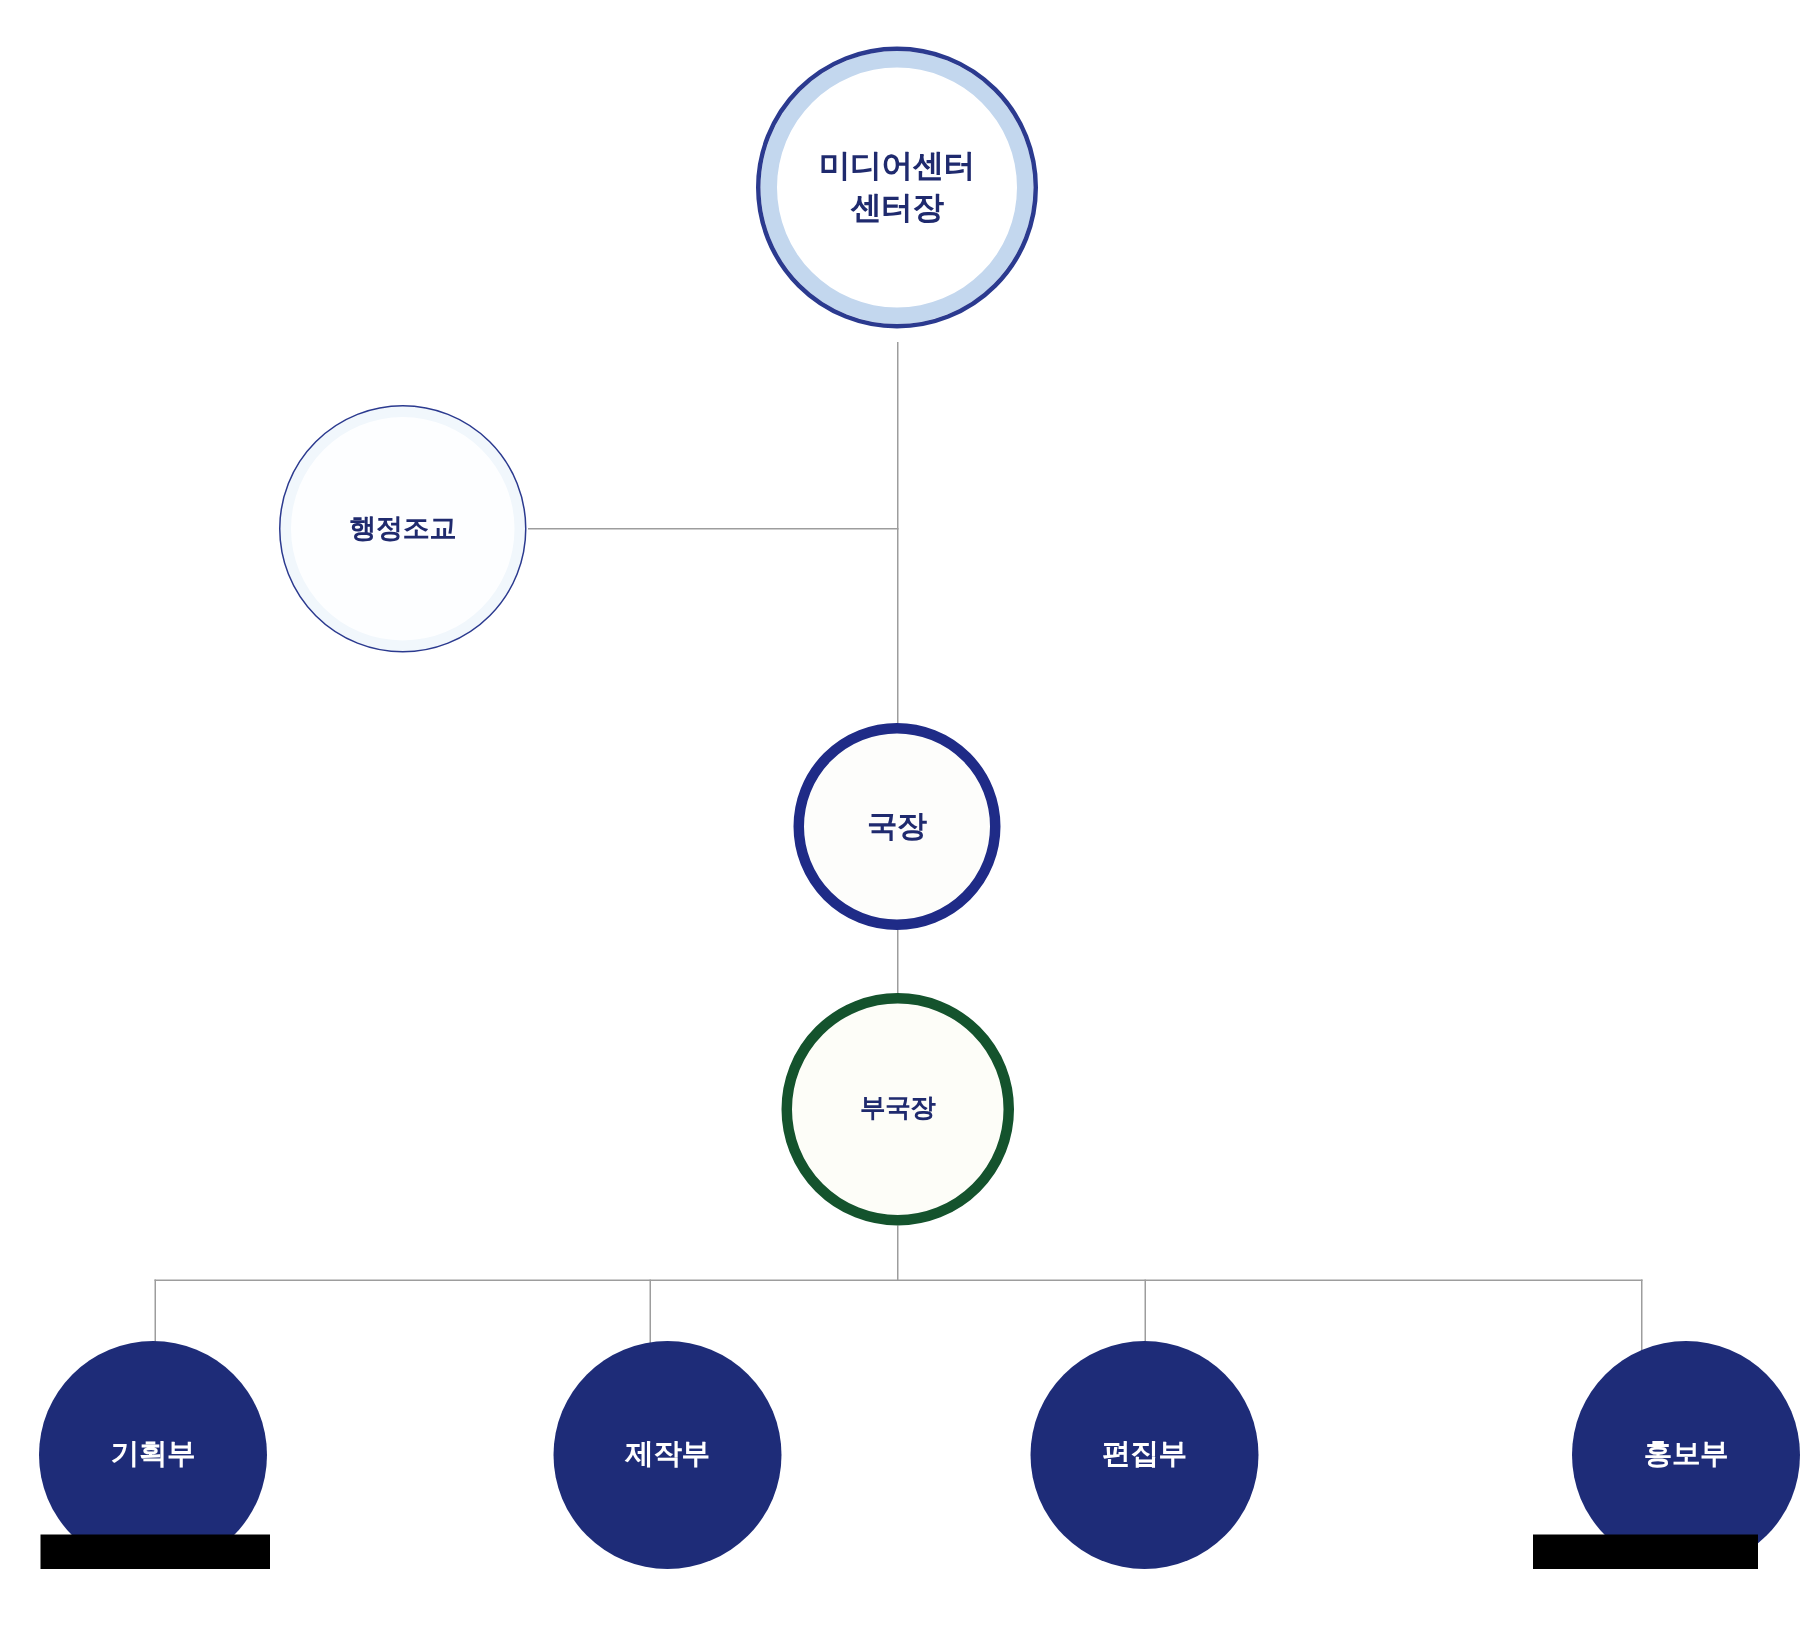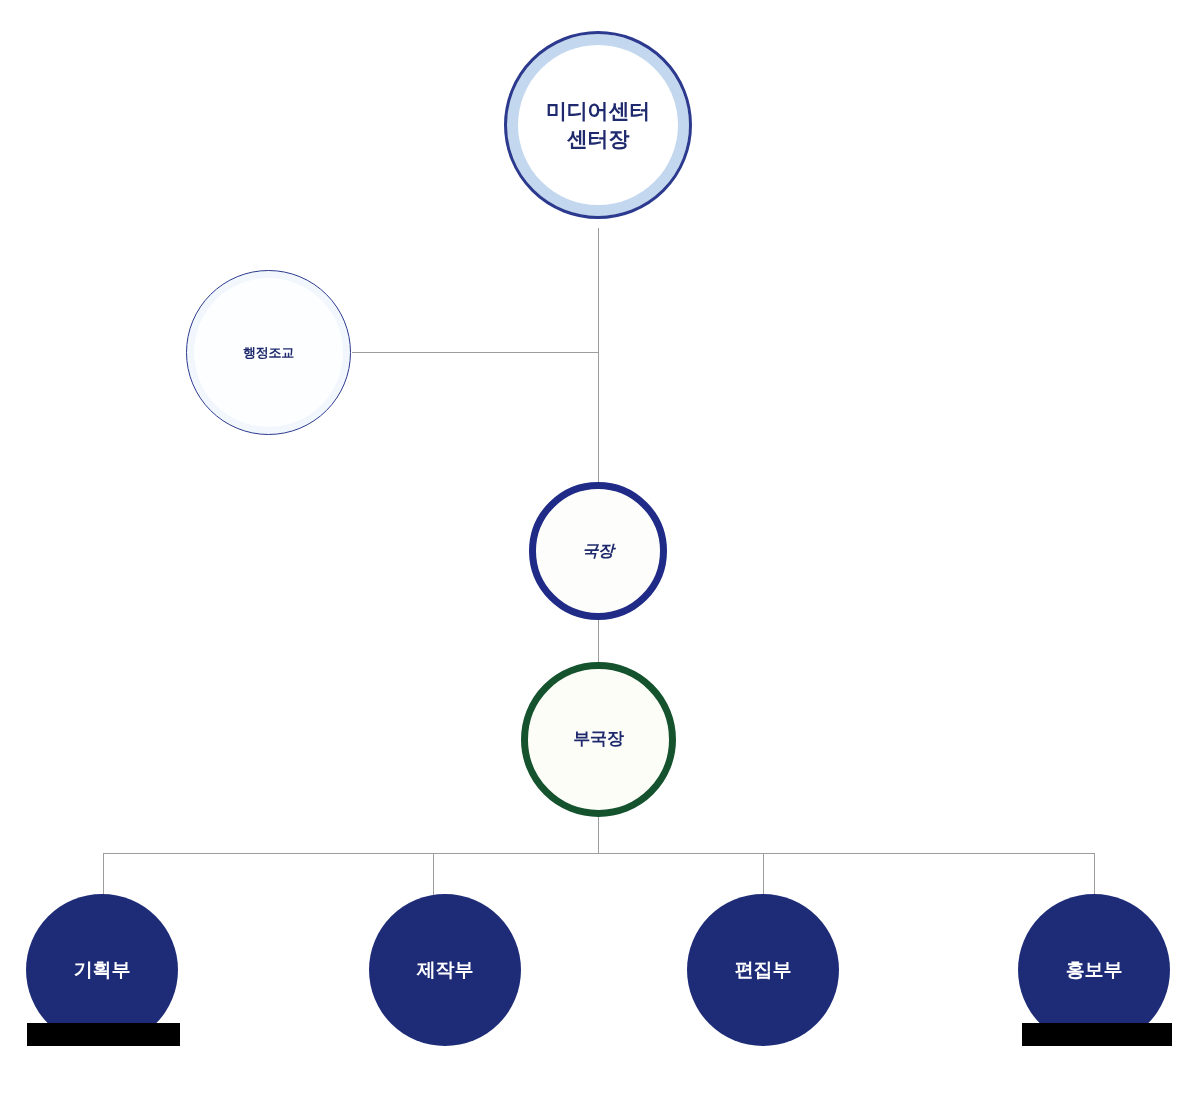--- a/index.html
+++ b/index.html
@@ -57,34 +57,33 @@
   
   .node-admin {
     left: 186px;
     top: 270px;
     width: 165px;
     height: 165px;
     border: 1.5px solid #2b3a8f;
     background: #fdfeff;
     box-shadow: inset 0 0 0 7px #f1f7fc;
     color: #1f2a6e;
-    font-size: 13px;
+    font-size: 18px;
   }
 
   
   .node-director {
     left: 529px;
     top: 482px;
     width: 138px;
     height: 138px;
     border: 7px solid #1f2b87;
     background: #fdfdfb;
     color: #1f2a6e;
-    font-size: 16px;
-    font-style: italic;
+    font-size: 20px;
   }
 
   
   .node-deputy {
     left: 521px;
     top: 662px;
     width: 155px;
     height: 155px;
     border: 7px solid #14532d;
     background: #fdfdf8;
@@ -152,20 +151,20 @@
   </div>
 
   <div class="node node-dept" style="left:369px;">
     <span>제작부</span>
   </div>
 
   <div class="node node-dept" style="left:687px;align-items:center;">
     <span>편집부</span>
   </div>
 
-  <div class="node node-dept" style="left:1018px;">
+  <div class="node node-dept" style="left:1048px;">
     <span>홍보부</span>
   </div>
 
   <div class="artifact-bar" style="left:27px; top:1023px; width:153px; height:23px;"></div>
   <div class="artifact-bar" style="left:1022px; top:1023px; width:150px; height:23px;"></div>
 
 </div>
 
 </body></html>

